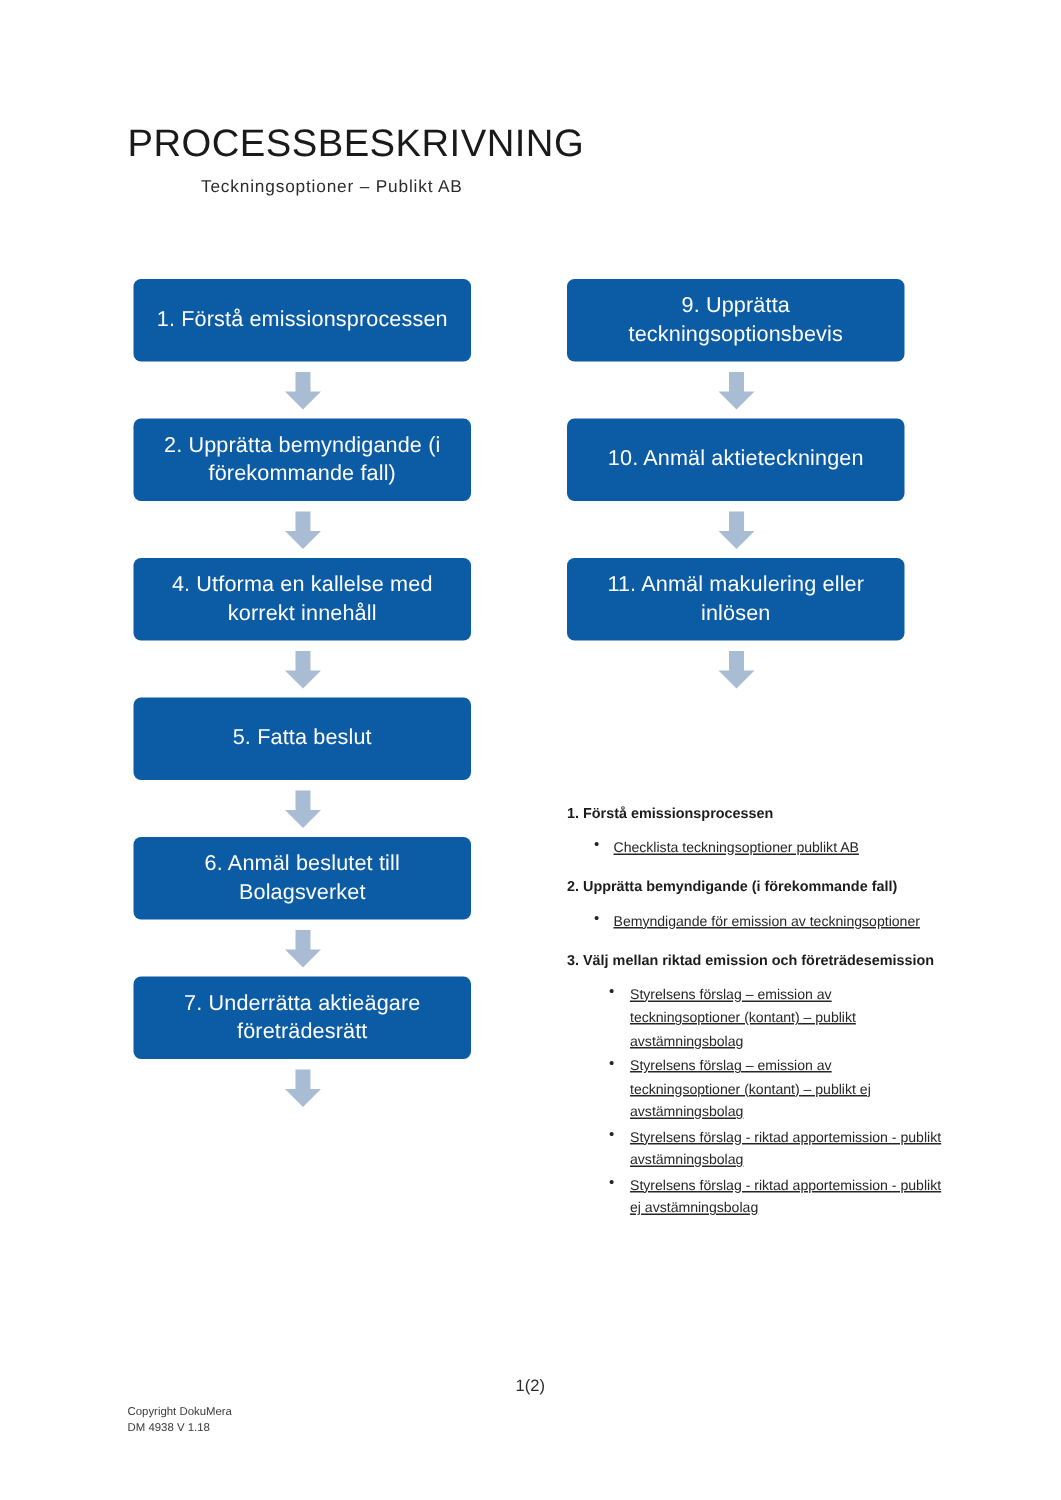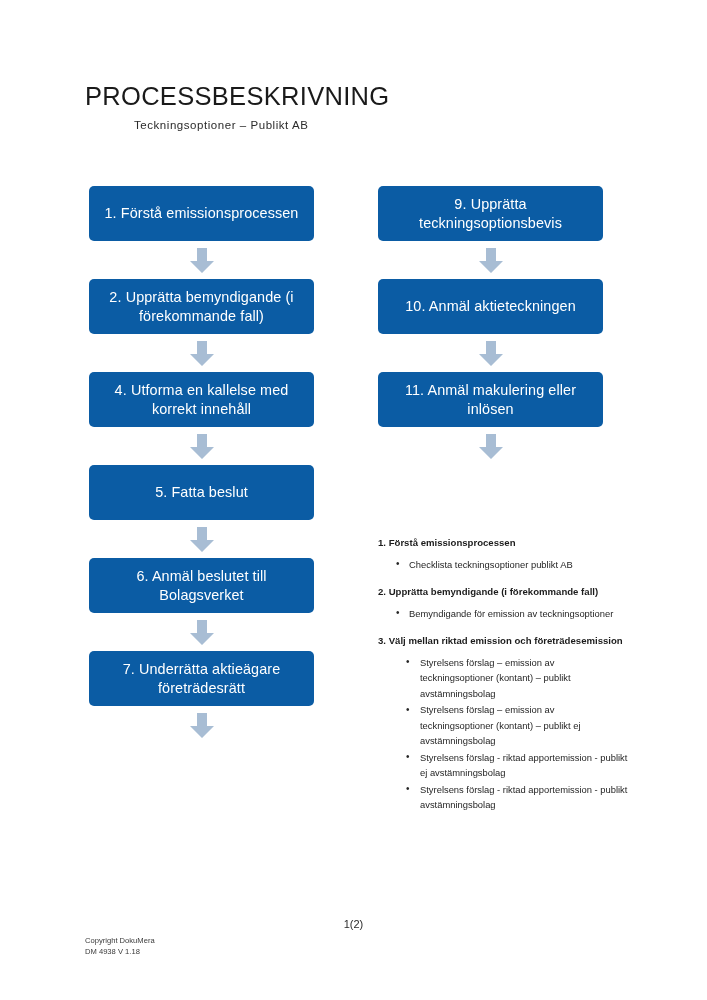--- a/index.html
+++ b/index.html
@@ -85,20 +85,21 @@
     list-style: none;
     margin: 0 0 13px 0;
     padding: 0;
   }
   .cl-list li {
     position: relative;
     font-size: 9.4px;
     line-height: 15.5px;
     color: #262626;
     margin-bottom: 1px;
+    text-decoration: underline;
   }
   .cl-list.indent-sm li { padding-left: 31px; }
   .cl-list.indent-lg li { padding-left: 42px; }
   .cl-list.indent-sm li::before {
     content: "\2022";
     position: absolute; left: 18px; top: -0.5px;
     font-size: 10px;
   }
   .cl-list.indent-lg li::before {
     content: "\2022";
@@ -231,20 +232,20 @@
       <li>Checklista teckningsoptioner publikt AB</li>
     </ul>
     <div class="cl-heading">2. Upprätta bemyndigande (i förekommande fall)</div>
     <ul class="cl-list indent-sm">
       <li>Bemyndigande för emission av teckningsoptioner</li>
     </ul>
     <div class="cl-heading">3. Välj mellan riktad emission och företrädesemission</div>
     <ul class="cl-list indent-lg">
       <li>Styrelsens förslag – emission av teckningsoptioner (kontant) – publikt avstämningsbolag</li>
       <li>Styrelsens förslag – emission av teckningsoptioner (kontant) – publikt ej avstämningsbolag</li>
+      <li>Styrelsens förslag - riktad apportemission - publikt avstämningsbolag</li>
       <li>Styrelsens förslag - riktad apportemission - publikt ej avstämningsbolag</li>
-      <li>Styrelsens förslag - riktad apportemission - publikt avstämningsbolag</li>
     </ul>
   </div>
 
 <div id="page-number">1(2)</div>
 <div id="footer-copyright">Copyright DokuMera
 DM 4938 V 1.18</div>
 
 </body></html>

